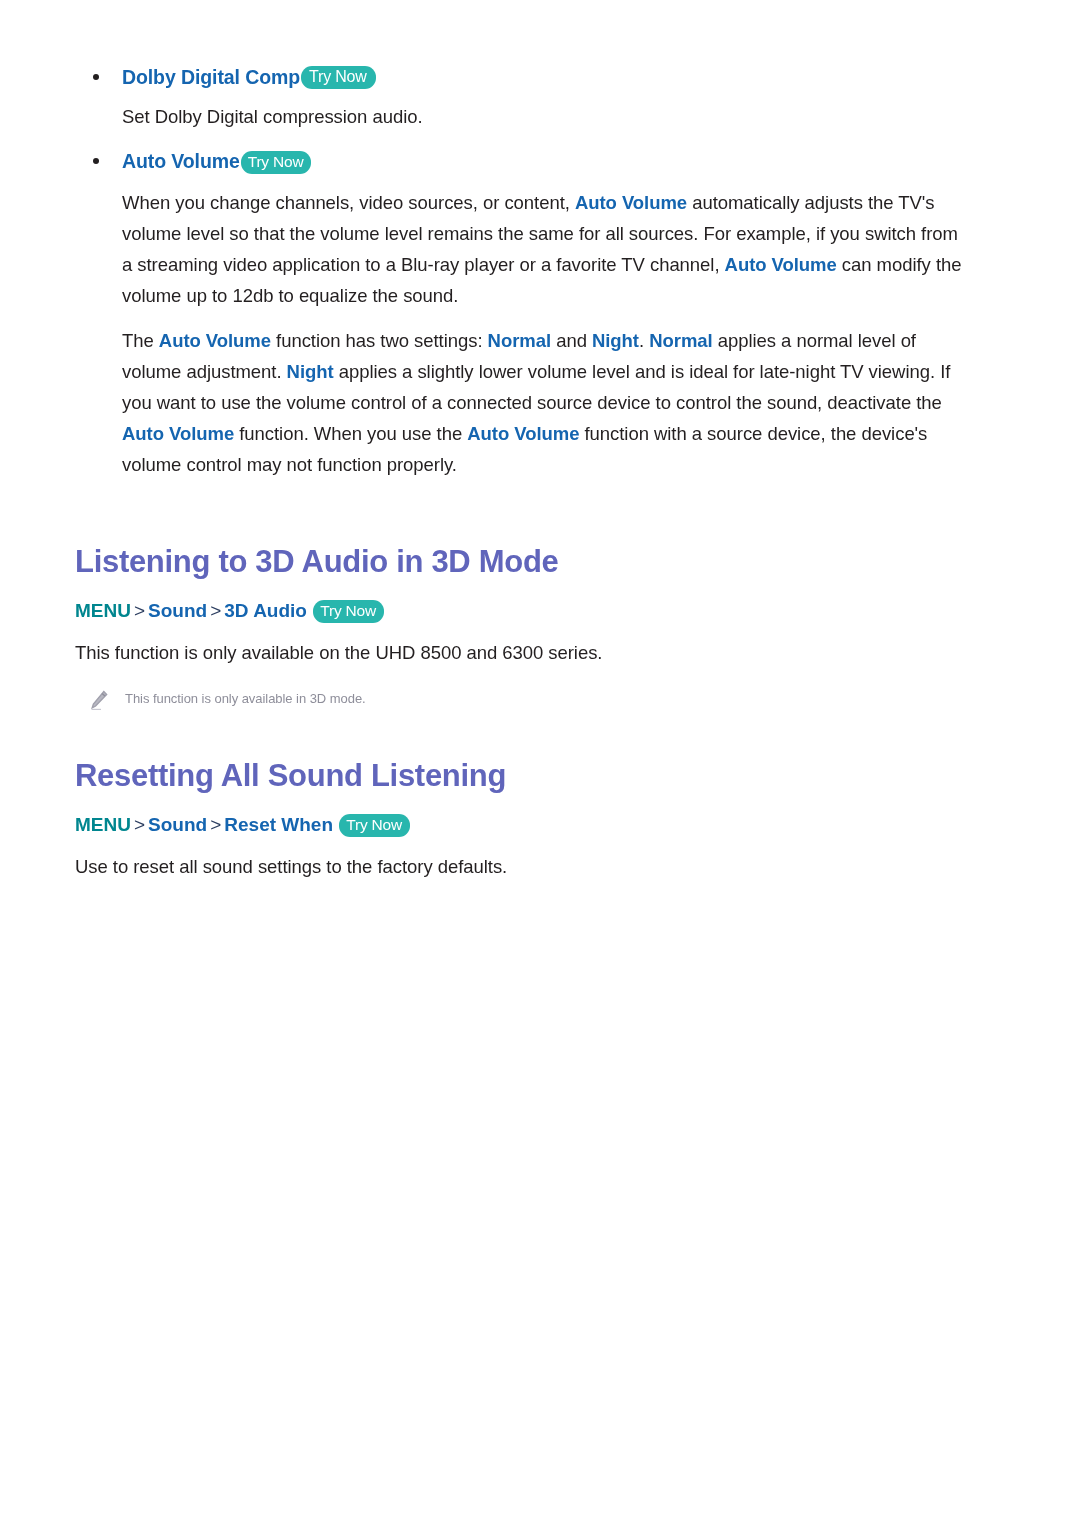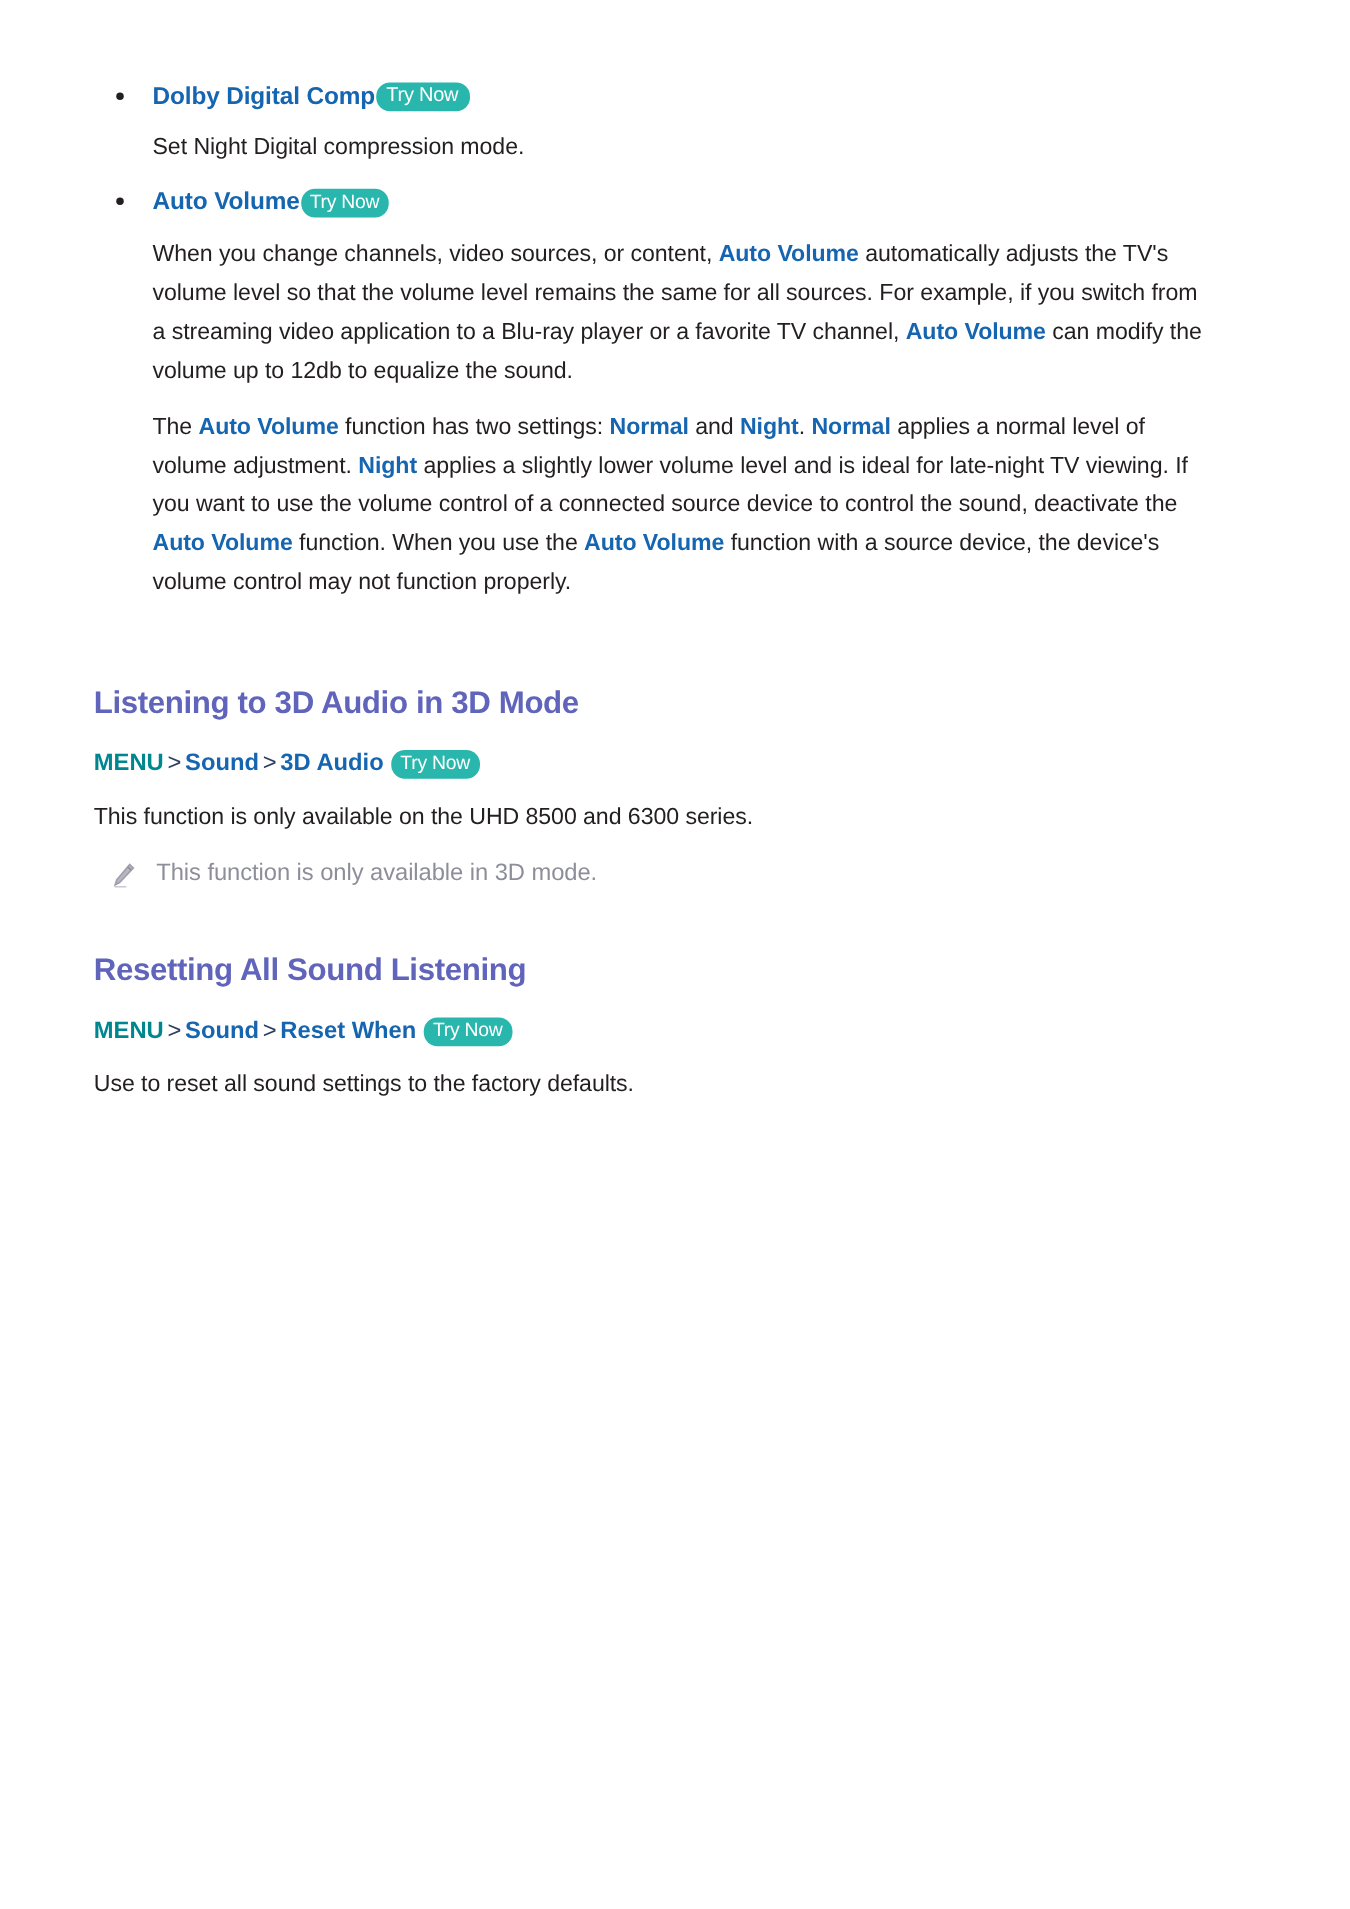--- a/index.html
+++ b/index.html
@@ -86,21 +86,21 @@
   .indented {
     padding-left: 47px;
   }
   .lnk {
     color: #1565b0;
     font-weight: bold;
   }
 
   
   h2.section-title {
-    font-size: 25px;
+    font-size: 31px;
     font-weight: bold;
     color: #6065bb;
     margin: 0;
     letter-spacing: -0.3px;
     line-height: 40px;
   }
 
   
   .menu-path {
     font-size: 19px;
@@ -121,21 +121,21 @@
     padding-left: 14px;
   }
   .pencil-icon {
     flex: 0 0 auto;
     width: 20px;
     height: 22px;
     margin-right: 16px;
     margin-top: 4px;
   }
   .note-text {
-    font-size: 19px;
+    font-size: 13px;
     line-height: 26px;
     color: #8e8e9a;
     letter-spacing: -0.05px;
   }
   .sp-b { height: 48px; }
   .sp-c { height: 44px; }
   .sp-d { height: 14px; }
 </style>
 </head>
 <body>
@@ -144,21 +144,21 @@
   <div class="content">
 
     <ul class="bullet-list">
 
       <li class="bullet-item">
         <span class="bullet-dot"></span>
         <div class="bullet-title"><span>Dolby Digital Comp</span><span class="try-now">Try Now</span></div>
       </li>
 
       <li>
-        <p class="body indented" style="margin-top:9px;">Set Night Digital compression mode.</p>
+        <p class="body indented" style="margin-top:9px;">Set Dolby Digital compression audio.</p>
       </li>
 
       <li class="bullet-item" style="margin-top:10px;">
         <span class="bullet-dot"></span>
         <div class="bullet-title"><span>Auto Volume</span><span class="try-now sm">Try Now</span></div>
       </li>
     </ul>
 
     <p class="body indented" style="margin-top:11px;"><span>When you change channels, video sources, or content, </span><span class="lnk">Auto Volume</span><span> automatically adjusts the TV's volume level so that the volume level remains the same for all sources. For example, if you switch from a streaming video application to a Blu-ray player or a favorite TV channel, </span><span class="lnk">Auto Volume</span><span> can modify the volume up to 12db to equalize the sound.</span></p>
 

